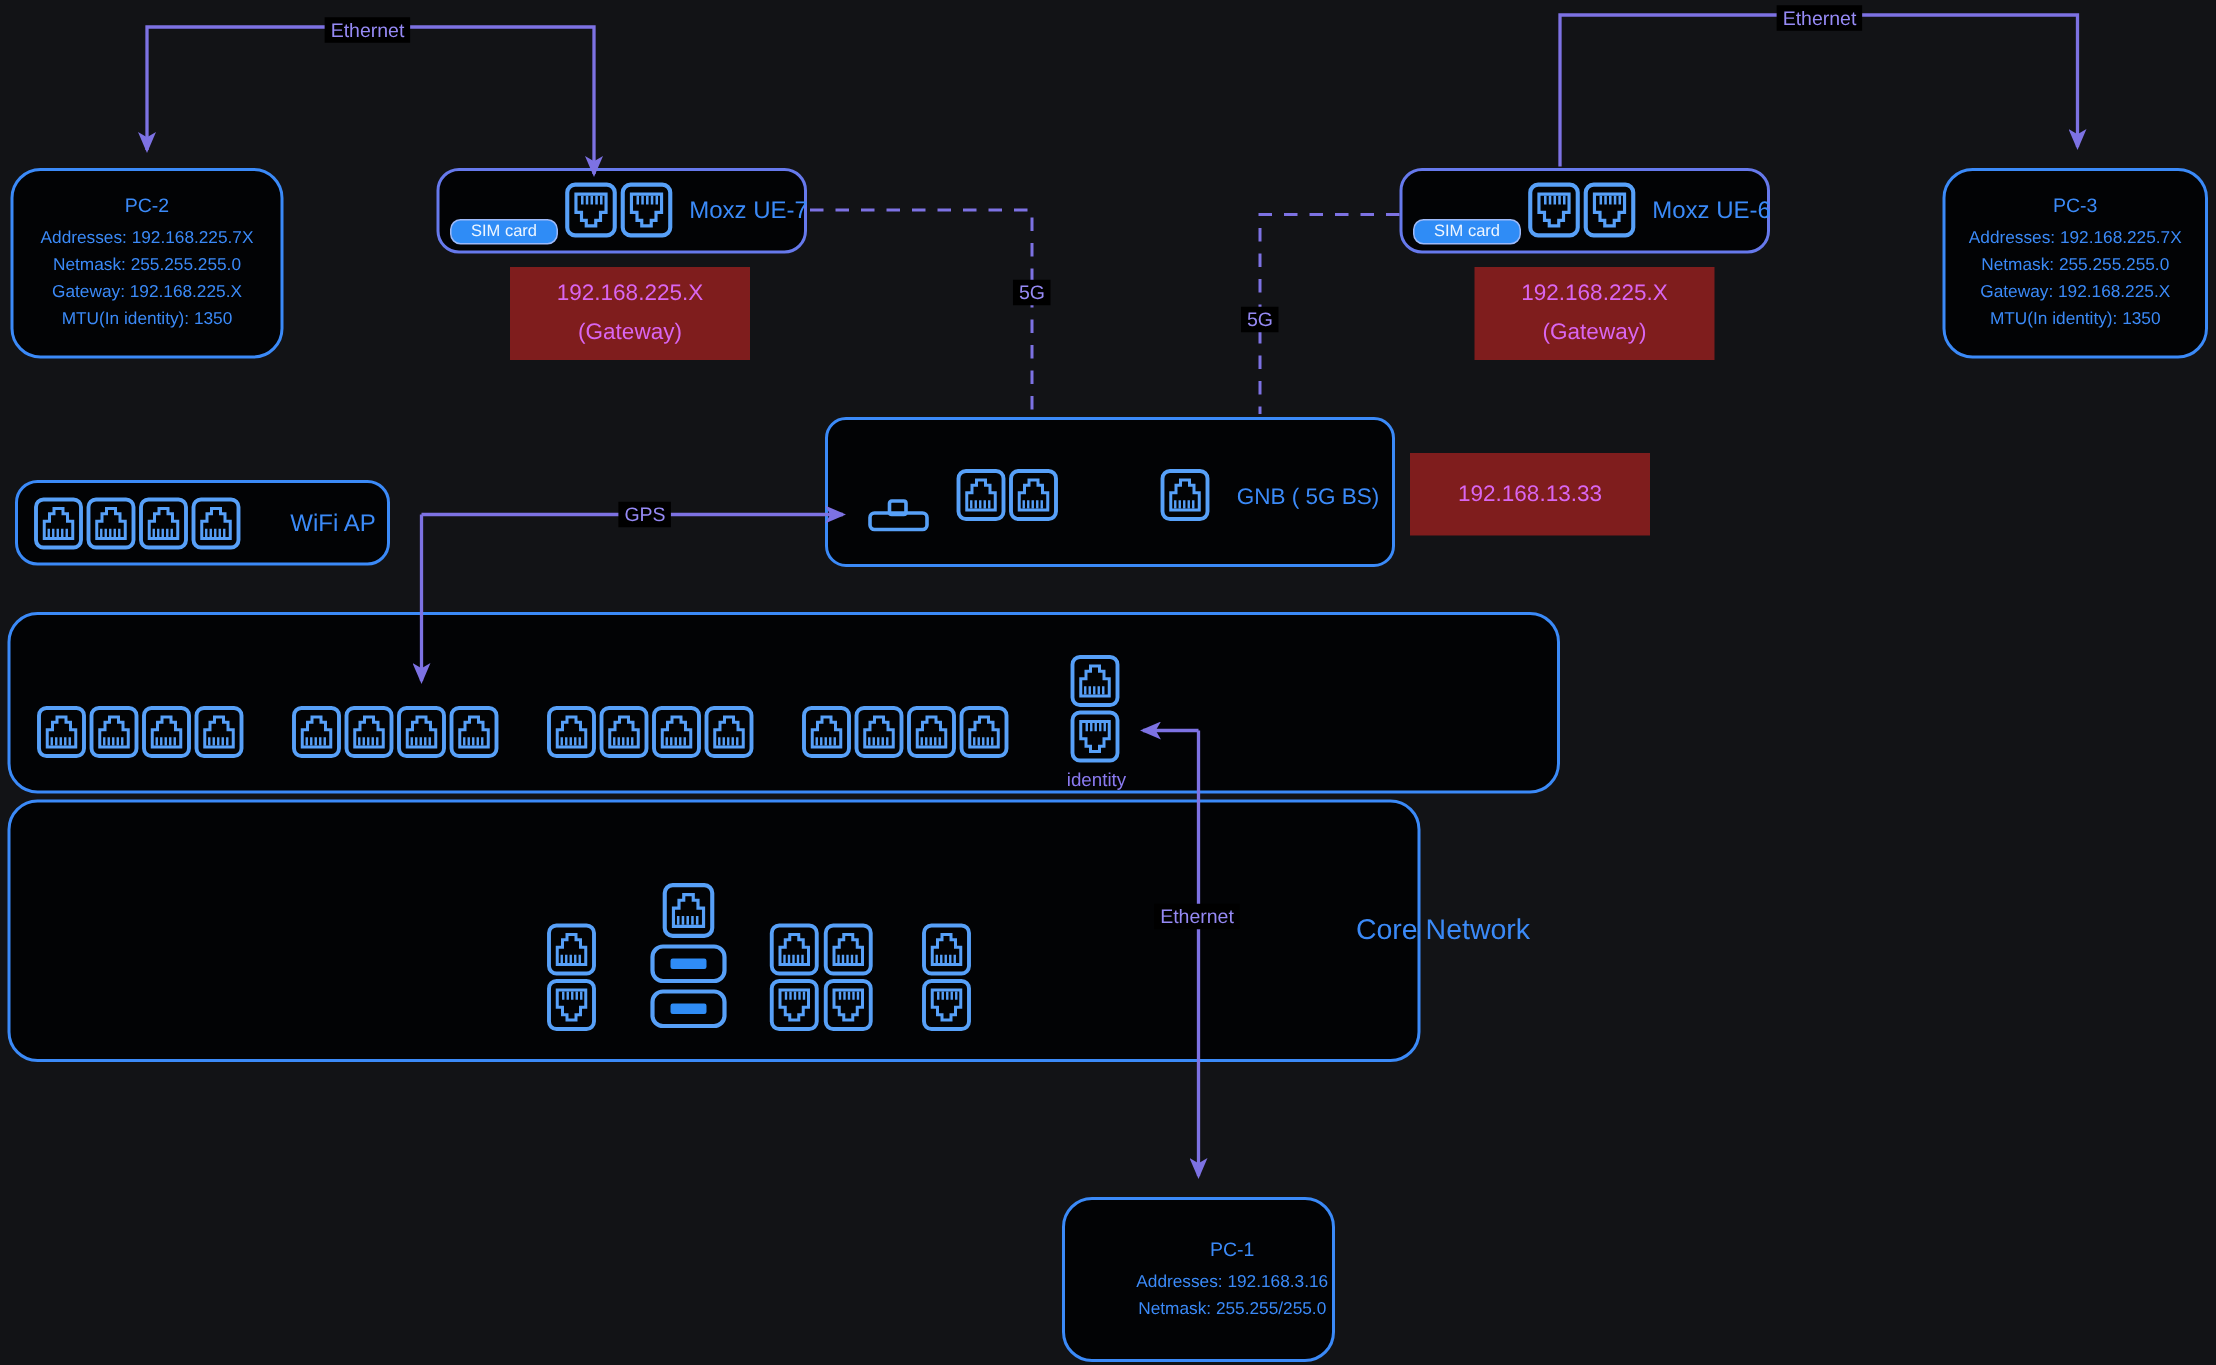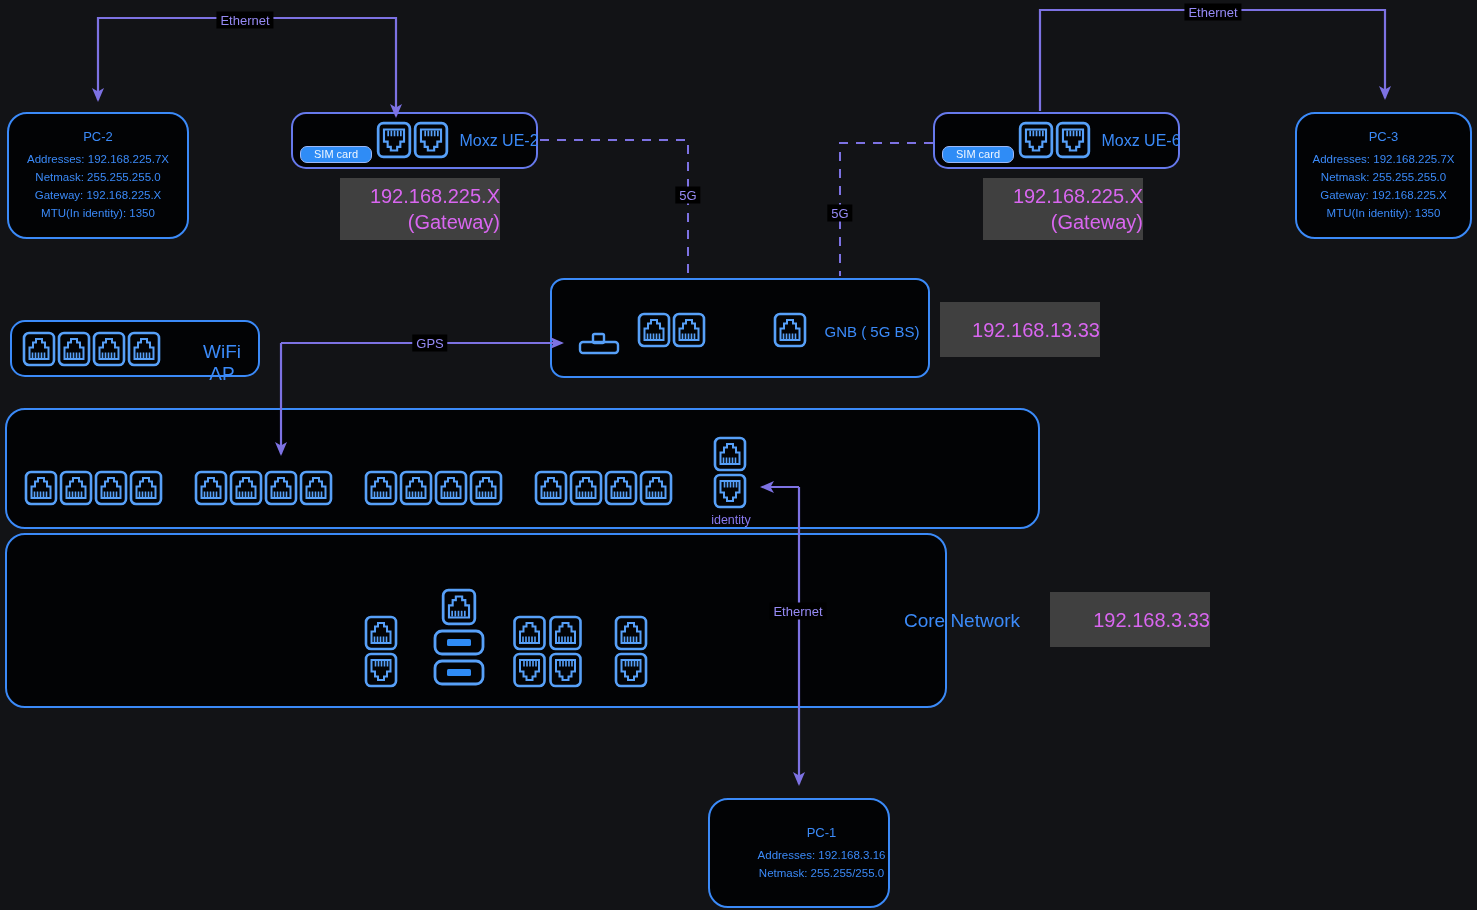--- a/index.html
+++ b/index.html
@@ -15,22 +15,22 @@
   .moxz{border-color:#6679ec;}
   .moxz-label{position:absolute;color:#3b8af8;font-size:16px;text-align:center;}
   .sim-badge{position:absolute;background:#2f8cf6;color:#eef6ff;font-size:11px;
              border-radius:7px;text-align:center;line-height:15px;border:1px solid #9db9f8;}
   .port{display:block;}
   .port svg{display:block;width:100%;height:100%;}
   .inv svg{transform:rotate(180deg);}
   .port-row{display:flex;gap:1px;position:absolute;}
   .port-col{display:flex;flex-direction:column;gap:1px;position:absolute;}
   .grid2{display:grid;grid-template-columns:auto auto;gap:1px;position:absolute;}
-  .iplabel{position:absolute;background:#404040;color:#d966f0;display:flex;flex-direction:column;
-           align-items:flex-end;justify-content:center;font-size:20px;line-height:26px;}
+  .iplabel{position:absolute;background:#7f1d1d;color:#d966f0;display:flex;flex-direction:column;
+           align-items:center;justify-content:center;font-size:15px;line-height:26px;}
   .edge-label{position:absolute;transform:translate(-50%,-50%);background:#000;color:#968af5;
               font-size:13px;padding:1px 4px;white-space:nowrap;}
   .node-title{position:absolute;color:#3b8af8;text-align:center;}
   .wires{position:absolute;left:0;top:0;width:1477px;height:910px;pointer-events:none;}
   .ethboot-label{position:absolute;color:#8a7af0;font-size:12.5px;text-align:center;}
   .srv-stack{position:absolute;display:flex;flex-direction:column;align-items:center;gap:3px;}
 </style>
 </head>
 <body>
 
@@ -55,21 +55,21 @@
           </svg>
         </span>
         <span class="port inv" style="width: 36px; height: 38px;">
           <svg viewBox="0 0 34 36">
             <rect x="2" y="2" width="30" height="32" rx="5" fill="none" stroke="#57a0f8" stroke-width="2.6"></rect>
             <path d="M7.5,28 L7.5,16.5 L11,16.5 L11,11.5 L14,11.5 L14,8 L20,8 L20,11.5 L23,11.5 L23,16.5 L26.5,16.5 L26.5,28 Z" fill="none" stroke="#57a0f8" stroke-width="2" stroke-linejoin="miter"></path>
             <path d="M10.5,27 V21.5 M13.5,27 V21.5 M16.5,27 V21.5 M19.5,27 V21.5 M22.5,27 V21.5" stroke="#57a0f8" stroke-width="1.6"></path>
           </svg>
         </span>
       </div>
-    <div class="moxz-label" style="left:166px;top:18px;width:80px;">Moxz UE-2</div>
+    <div class="moxz-label" style="left:166px;top:18px;width:80px;">Moxz UE-7</div>
   </div>
   <div class="iplabel" style="left:340px;top:178px;width:160px;height:62px;">
     <div>192.168.225.X</div>
     <div>(Gateway)</div>
   </div>
 
   <div class="node rounded-md moxz" style="left:933px;top:112px;width:247px;height:57px;">
     <div class="sim-badge" style="left:7px;top:32px;width:70px;height:15px;">SIM card</div>
     <div class="port-row" style="left:83px;top:7px;">
         <span class="port inv" style="width: 36px; height: 38px;">
@@ -160,21 +160,21 @@
           </svg>
         </span>
         <span class="port" style="width: 34px; height: 36px;">
           <svg viewBox="0 0 34 36">
             <rect x="2" y="2" width="30" height="32" rx="5" fill="none" stroke="#57a0f8" stroke-width="2.6"></rect>
             <path d="M7.5,28 L7.5,16.5 L11,16.5 L11,11.5 L14,11.5 L14,8 L20,8 L20,11.5 L23,11.5 L23,16.5 L26.5,16.5 L26.5,28 Z" fill="none" stroke="#57a0f8" stroke-width="2" stroke-linejoin="miter"></path>
             <path d="M10.5,27 V21.5 M13.5,27 V21.5 M16.5,27 V21.5 M19.5,27 V21.5 M22.5,27 V21.5" stroke="#57a0f8" stroke-width="1.6"></path>
           </svg>
         </span>
       </div>
-    <div class="node-title" style="left:178px;top:19px;width:64px;font-size:19px;">WiFi AP</div>
+    <div class="node-title" style="left:178px;top:19px;width:64px;font-size:16px;">WiFi AP</div>
   </div>
 
   <div class="node rounded-lg" style="left:5px;top:408px;width:1035px;height:121px;">
     <div class="port-row" style="left:17px;top:60px;">
         <span class="port" style="width: 34px; height: 36px;">
           <svg viewBox="0 0 34 36">
             <rect x="2" y="2" width="30" height="32" rx="5" fill="none" stroke="#57a0f8" stroke-width="2.6"></rect>
             <path d="M7.5,28 L7.5,16.5 L11,16.5 L11,11.5 L14,11.5 L14,8 L20,8 L20,11.5 L23,11.5 L23,16.5 L26.5,16.5 L26.5,28 Z" fill="none" stroke="#57a0f8" stroke-width="2" stroke-linejoin="miter"></path>
             <path d="M10.5,27 V21.5 M13.5,27 V21.5 M16.5,27 V21.5 M19.5,27 V21.5 M22.5,27 V21.5" stroke="#57a0f8" stroke-width="1.6"></path>
           </svg>
@@ -385,21 +385,20 @@
         <span class="port inv" style="width: 34px; height: 36px;">
           <svg viewBox="0 0 34 36">
             <rect x="2" y="2" width="30" height="32" rx="5" fill="none" stroke="#57a0f8" stroke-width="2.6"></rect>
             <path d="M7.5,28 L7.5,16.5 L11,16.5 L11,11.5 L14,11.5 L14,8 L20,8 L20,11.5 L23,11.5 L23,16.5 L26.5,16.5 L26.5,28 Z" fill="none" stroke="#57a0f8" stroke-width="2" stroke-linejoin="miter"></path>
             <path d="M10.5,27 V21.5 M13.5,27 V21.5 M16.5,27 V21.5 M19.5,27 V21.5 M22.5,27 V21.5" stroke="#57a0f8" stroke-width="1.6"></path>
           </svg>
         </span>
       </div>
     <div class="node-title" style="left:805px;top:75px;width:300px;font-size:19px;">Core Network</div>
   </div>
-  <div class="iplabel" style="left:1050px;top:592px;width:160px;height:55px;">192.168.3.33</div>
 
   <div class="node rounded-lg pcbox" style="left:708px;top:798px;width:182px;height:110px;padding-left:45px;">
     <div class="title">PC-1</div>
     <div class="line">Addresses: 192.168.3.16</div>
     <div class="line">Netmask: 255.255/255.0</div>
   </div>
 
   <svg class="wires">
     <defs>
       <marker id="arrow" markerUnits="userSpaceOnUse" markerWidth="14" markerHeight="12" refX="12" refY="6" orient="auto">

